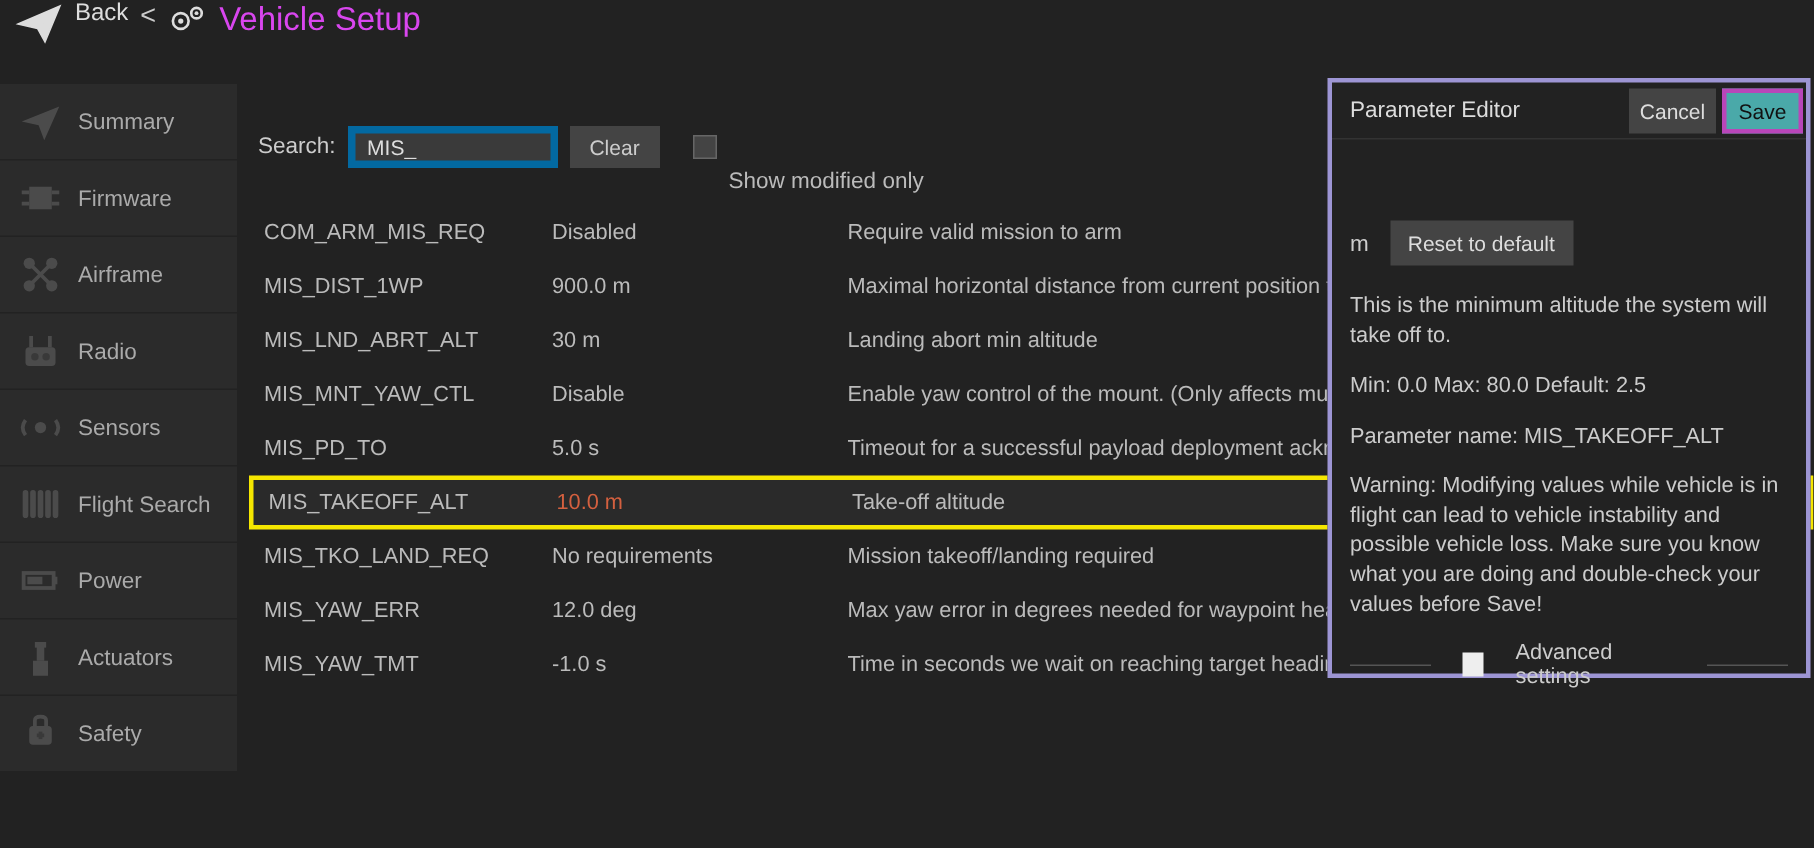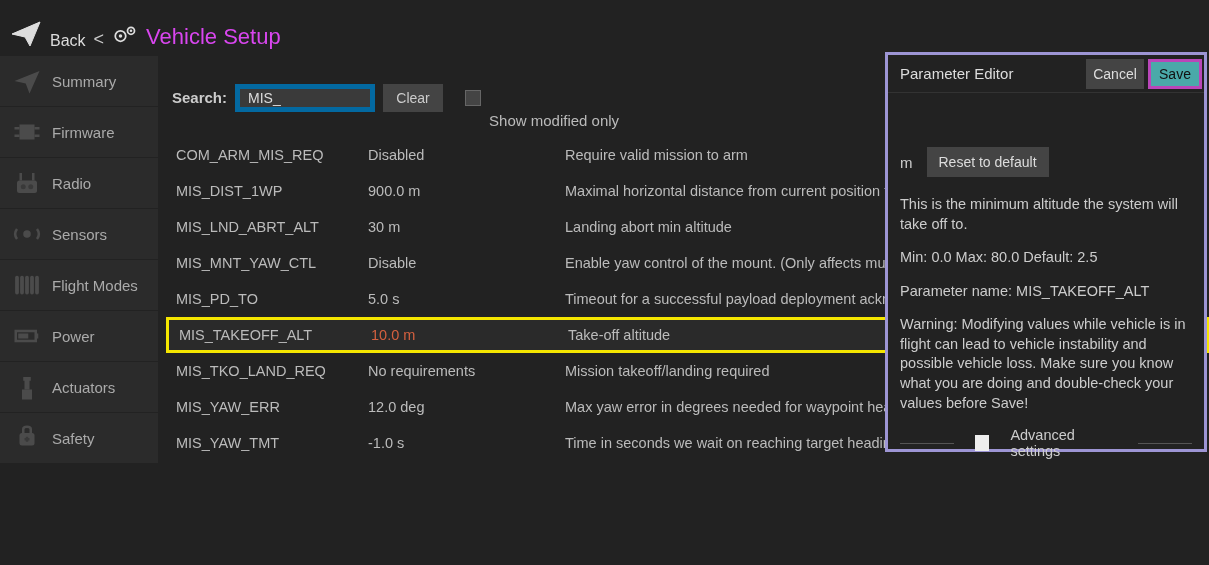--- a/index.html
+++ b/index.html
@@ -8,21 +8,21 @@
   height: 565px;
   background: #222222;
   font-family: "Segoe UI", Arial, sans-serif;
   color: #cccccc;
   overflow: hidden;
   position: relative;
 }
 .top-bar {
   height: 50px;
   display: flex;
-  align-items: flex-end;
+  align-items: flex-start;
   padding: 0 10px;
   background: #222222;
 }
 .plane-icon { width: 32px; height: 32px; margin-right: 8px; }
 .back-text { color: #ddd; font-size: 16px; margin-right: 8px; }
 .chevron { color: #ccc; font-size: 18px; margin-right: 6px; }
 .gear-icon { width: 28px; height: 28px; margin-right: 8px; }
 .page-title { color: #d946ef; font-size: 22px; font-weight: 300; }
 
 .main-area {
@@ -54,21 +54,21 @@
 .content {
   flex: 1;
   padding: 8px 0 0 8px;
 }
 .search-row {
   display: flex;
   align-items: center;
   padding: 8px 0 8px 6px;
   gap: 8px;
 }
-.search-label { color: #ccc; font-size: 15px; font-weight: bold; }
+.search-label { color: #ccc; font-size: 15px; }
 .search-input {
   width: 140px;
   height: 28px;
   background: #3a3a3a;
   border: 5px solid #0369a1;
   color: #ddd;
   padding: 0 8px;
   font-size: 14px;
 }
 .clear-btn {
@@ -219,20 +219,31 @@
           <rect x="6" y="6" width="12" height="12" fill="#888"></rect>
           <line x1="2" y1="9" x2="6" y2="9" stroke="#888" stroke-width="2"></line>
           <line x1="2" y1="15" x2="6" y2="15" stroke="#888" stroke-width="2"></line>
           <line x1="18" y1="9" x2="22" y2="9" stroke="#888" stroke-width="2"></line>
           <line x1="18" y1="15" x2="22" y2="15" stroke="#888" stroke-width="2"></line>
         </svg>
       <span>Firmware</span>
     </div>
     <div class="sidebar-item">
       <svg class="sidebar-icon" viewBox="0 0 24 24">
+          <circle cx="6" cy="6" r="3" fill="#888"></circle>
+          <circle cx="18" cy="6" r="3" fill="#888"></circle>
+          <circle cx="6" cy="18" r="3" fill="#888"></circle>
+          <circle cx="18" cy="18" r="3" fill="#888"></circle>
+          <line x1="6" y1="6" x2="18" y2="18" stroke="#888" stroke-width="2"></line>
+          <line x1="18" y1="6" x2="6" y2="18" stroke="#888" stroke-width="2"></line>
+        </svg>
+      <span>Airframe</span>
+    </div>
+    <div class="sidebar-item">
+      <svg class="sidebar-icon" viewBox="0 0 24 24">
           <rect x="4" y="10" width="16" height="10" rx="2" fill="#888"></rect>
           <circle cx="9" cy="15" r="2" fill="#555"></circle>
           <circle cx="15" cy="15" r="2" fill="#555"></circle>
           <line x1="7" y1="10" x2="7" y2="4" stroke="#888" stroke-width="2"></line>
           <line x1="17" y1="10" x2="17" y2="4" stroke="#888" stroke-width="2"></line>
         </svg>
       <span>Radio</span>
     </div>
     <div class="sidebar-item">
       <svg class="sidebar-icon" viewBox="0 0 24 24">
@@ -240,21 +251,21 @@
           <path d="M5 12 A7 7 0 0 1 5 12" stroke="#888" stroke-width="2" fill="none"></path>
           <path d="M4 8 Q1 12 4 16" stroke="#888" stroke-width="2" fill="none"></path>
           <path d="M20 8 Q23 12 20 16" stroke="#888" stroke-width="2" fill="none"></path>
         </svg>
       <span>Sensors</span>
     </div>
     <div class="sidebar-item">
       <svg class="sidebar-icon" viewBox="0 0 24 24">
           <path d="M4 6 Q4 18 4 18 M8 6 Q8 18 8 18 M12 6 Q12 18 12 18 M16 6 Q16 18 16 18 M20 6 Q20 18 20 18" stroke="#888" stroke-width="3" fill="none" stroke-linecap="round"></path>
         </svg>
-      <span>Flight Modes</span>
+      <span>Flight Search</span>
     </div>
     <div class="sidebar-item">
       <svg class="sidebar-icon" viewBox="0 0 24 24">
           <rect x="3" y="8" width="16" height="8" fill="none" stroke="#888" stroke-width="2"></rect>
           <rect x="19" y="10" width="2" height="4" fill="#888"></rect>
           <rect x="5" y="10" width="8" height="4" fill="#888"></rect>
         </svg>
       <span>Power</span>
     </div>
     <div class="sidebar-item">

